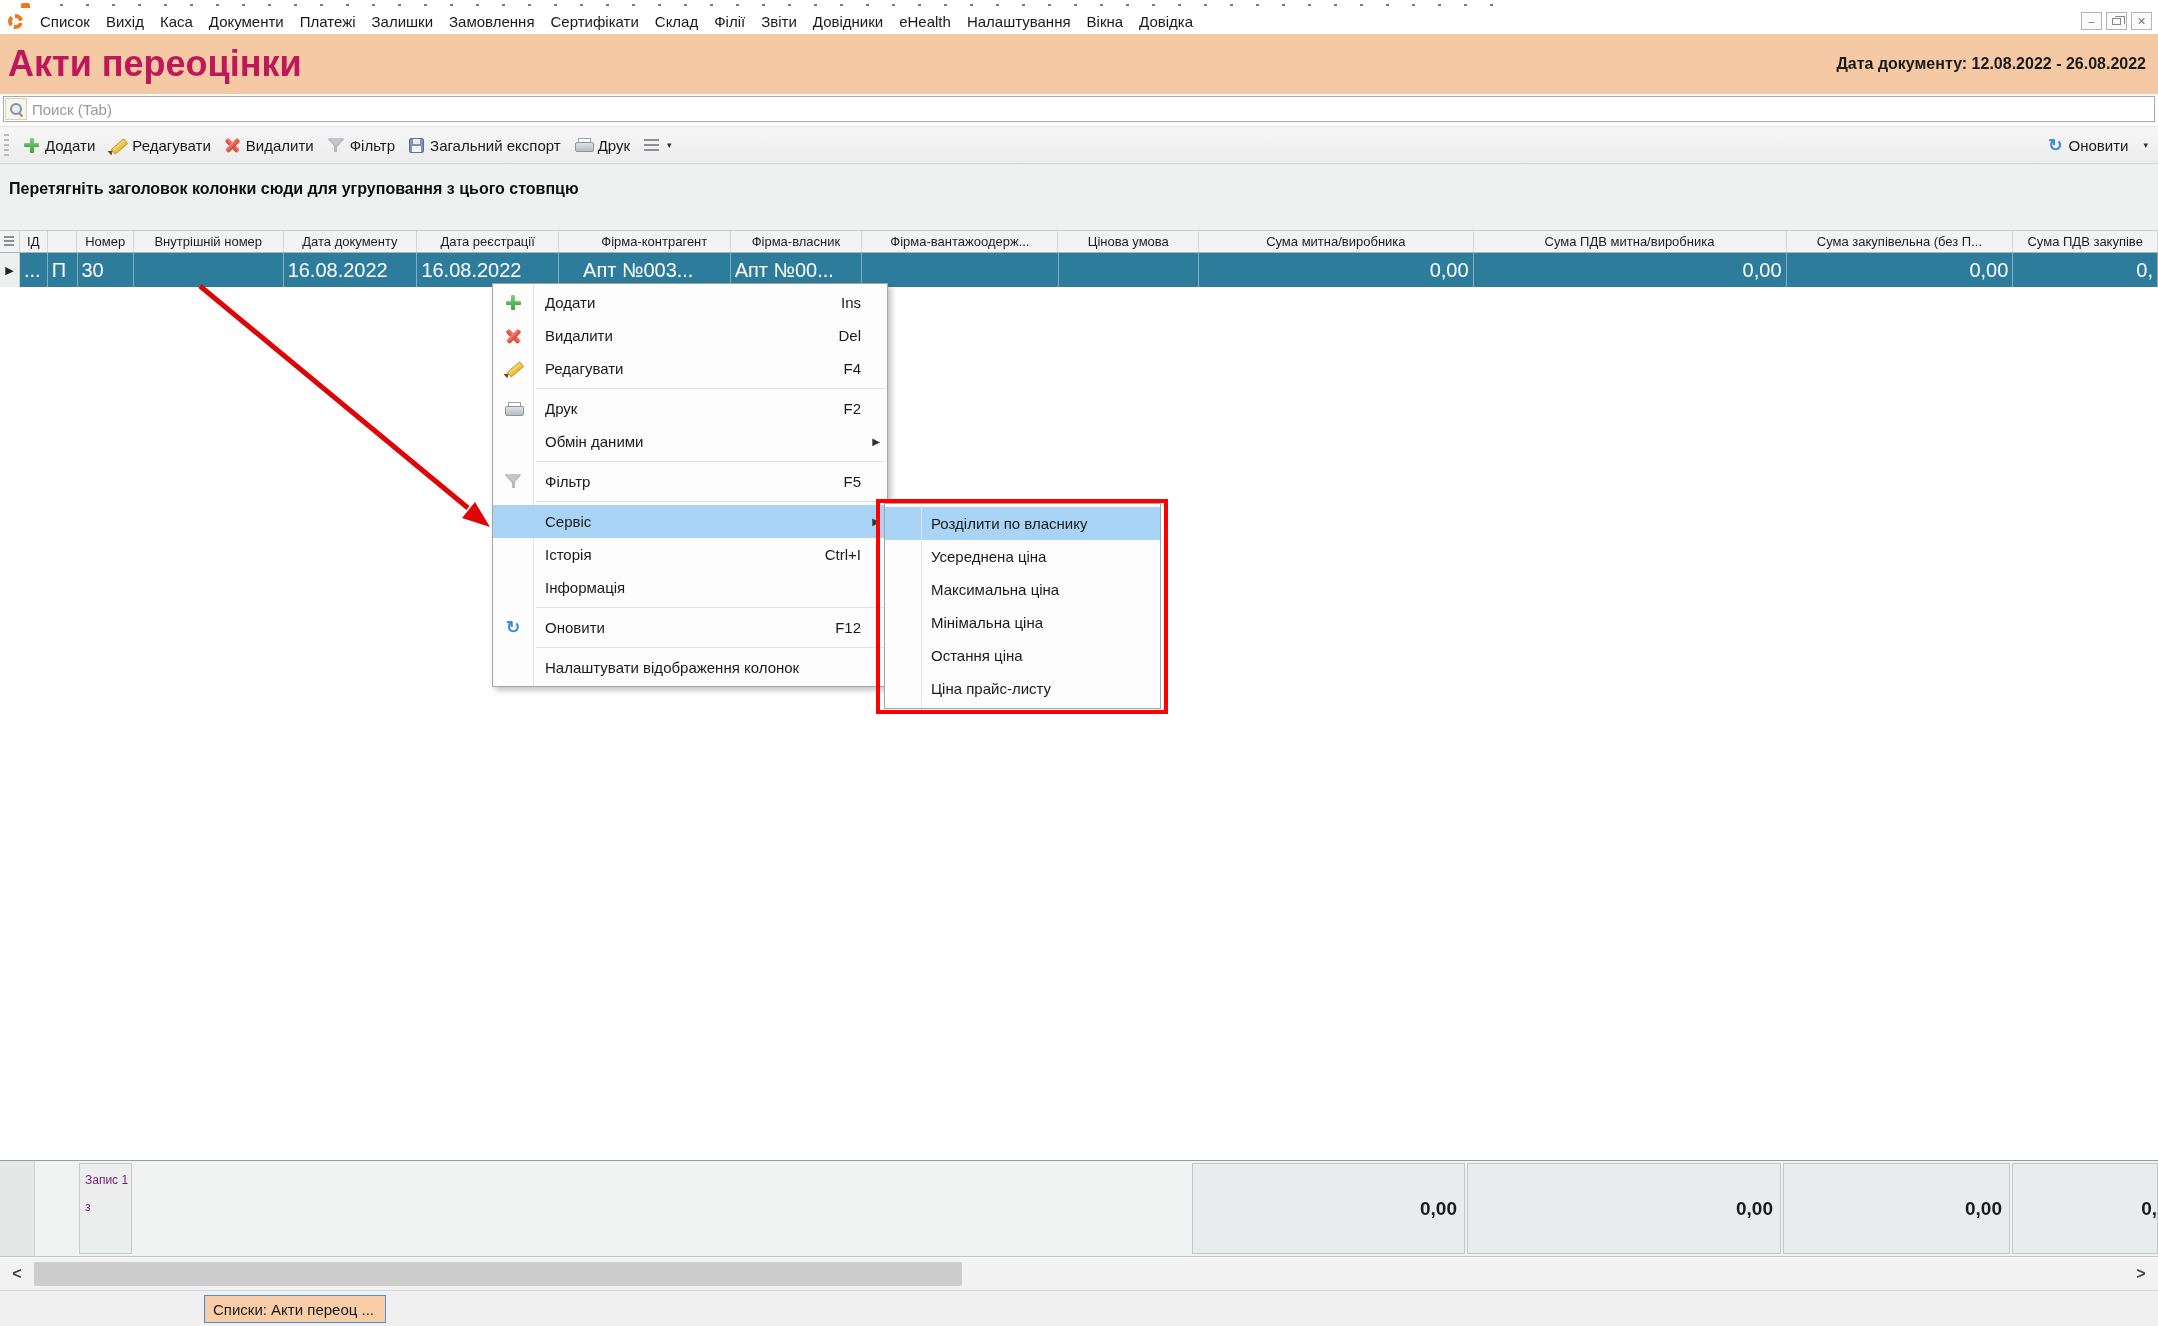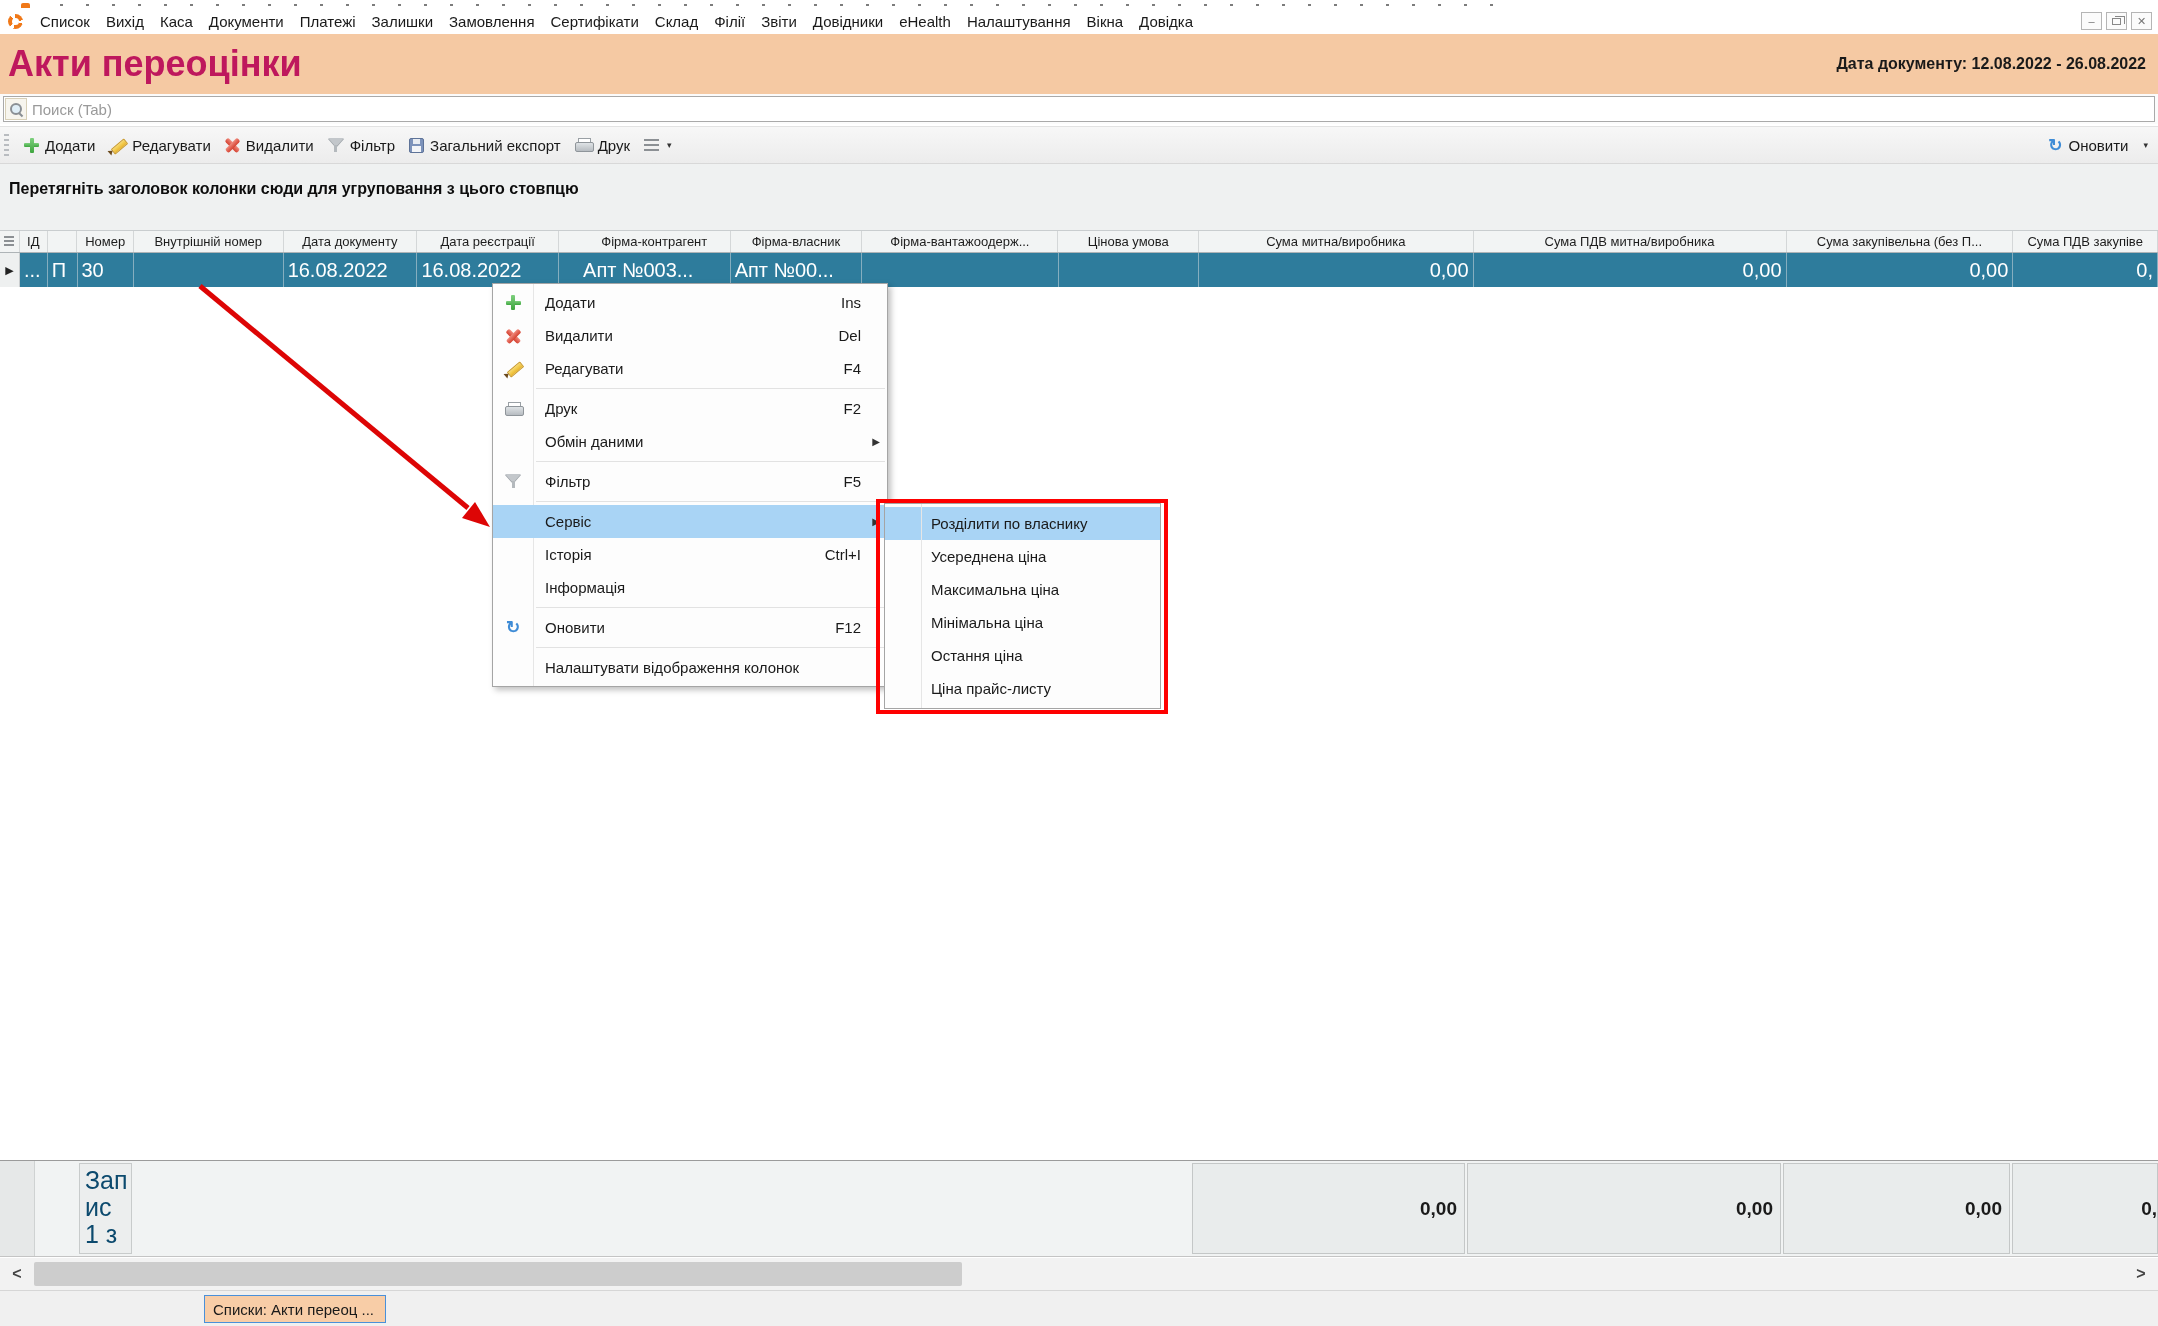--- a/index.html
+++ b/index.html
@@ -110,22 +110,22 @@
   .smi { height:33px; display:flex; align-items:center; }
   .smi.hl { background:#a9d4f5; }
   .smi-label { margin-left:46px; white-space:nowrap; }
   
   .arrow-svg { position:absolute; left:0; top:0; z-index:20; pointer-events:none; }
   
   .footer-row { position:absolute; left:0; top:1160px; width:100%; height:97px; background:#f1f3f3;
     border-top:1px solid #9b9b9b; border-bottom:1px solid #c4c4c4; }
   .f-strip { position:absolute; left:0; top:0; width:35px; height:100%; background:#e6e8e8; border-right:1px solid #cfd2d2; }
   .f-rec { position:absolute; left:79px; top:2px; width:53px; height:91px; background:#eceeee;
-    border:1px solid #c8cbcb; font-size:25px; line-height:27px; padding:3px 2px 0 5px;
-    word-break:break-all; overflow:hidden; color:#0c4a6e; }
+    border:1px solid #c8cbcb; font-size:12px; line-height:27px; padding:3px 2px 0 5px;
+    word-break:break-all; overflow:hidden; color:#701a75; }
   .f-sum { position:absolute; top:2px; height:91px; background:#e9ecec; border:1px solid #c4c7c7;
     display:flex; align-items:center; justify-content:flex-end; font-size:19px; font-weight:bold; padding-right:7px; }
   .fs0 { left:1192px; width:273px; }
   .fs1 { left:1467px; width:314px; }
   .fs2 { left:1783px; width:227px; }
   .fs3 { left:2012px; width:146px; padding-right:0; }
   
   .hscroll { position:absolute; left:0; top:1258px; width:100%; height:32px; background:#f2f2f2; }
   .hs-arrow { position:absolute; top:0; width:30px; height:32px; display:flex; align-items:center; justify-content:center;
     color:#444; font-size:16px; font-weight:bold; }

